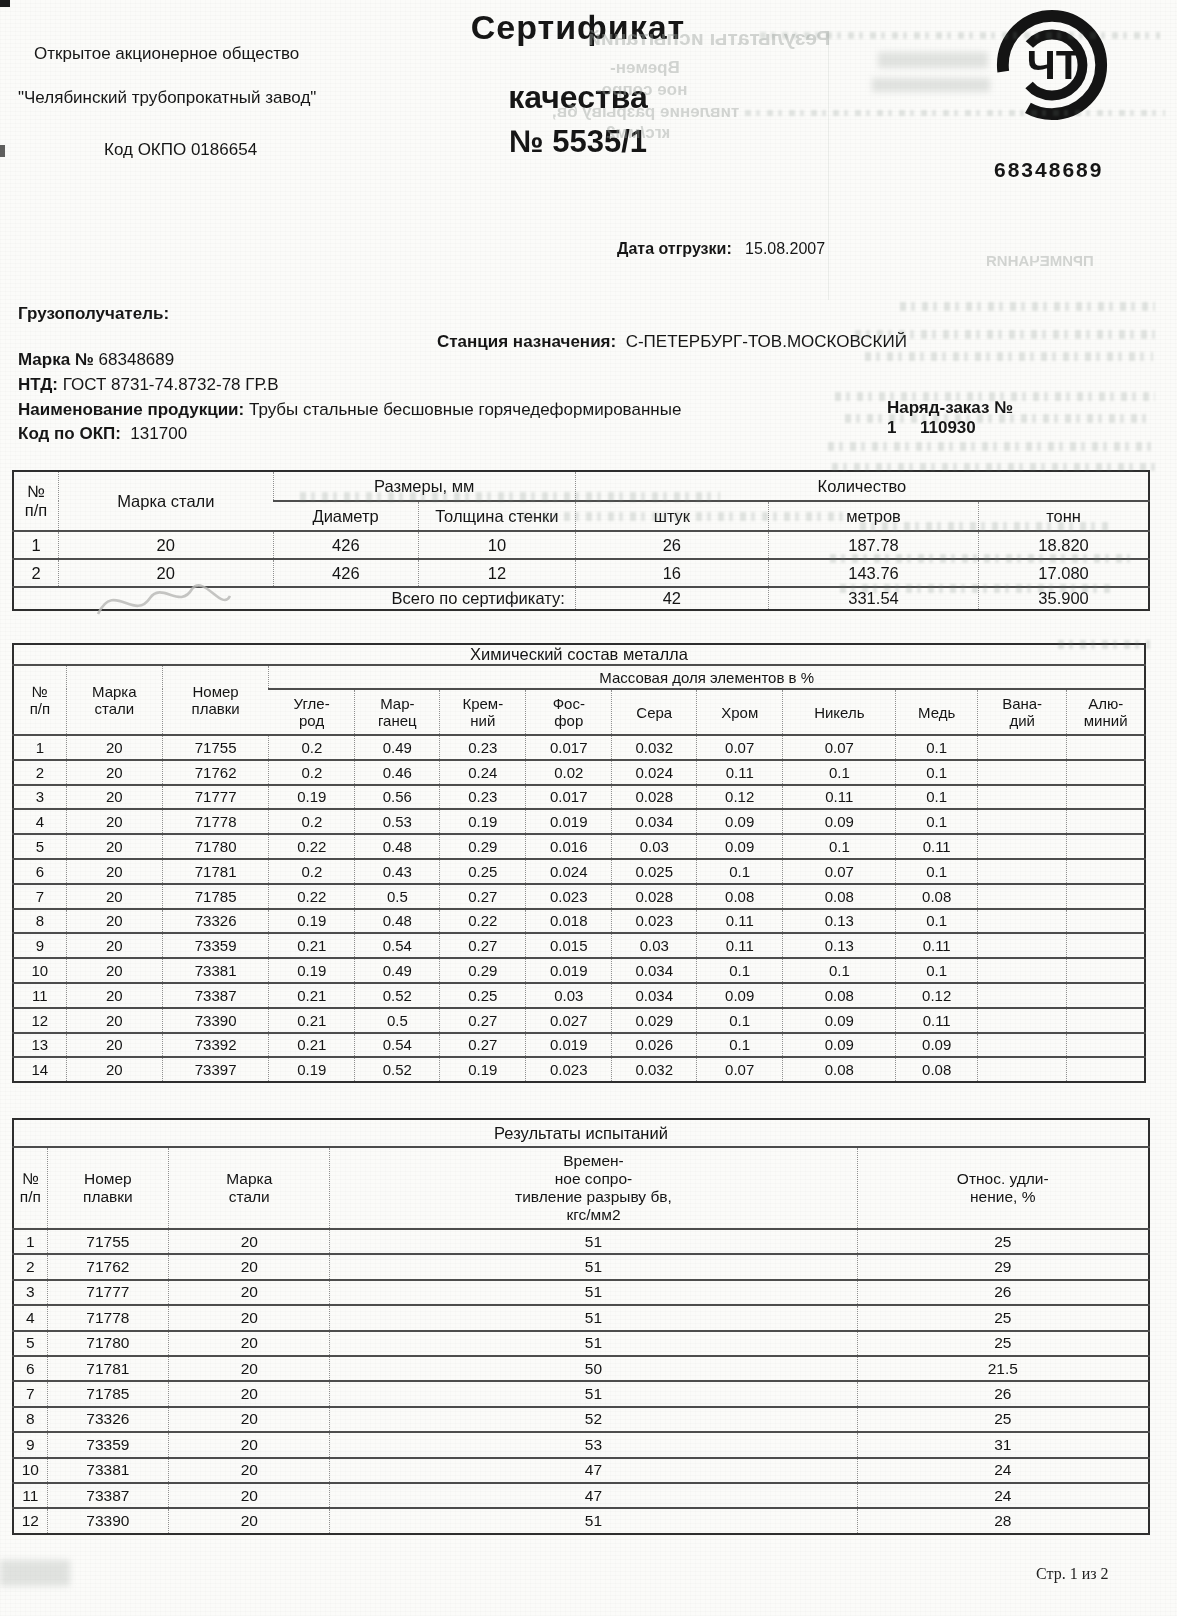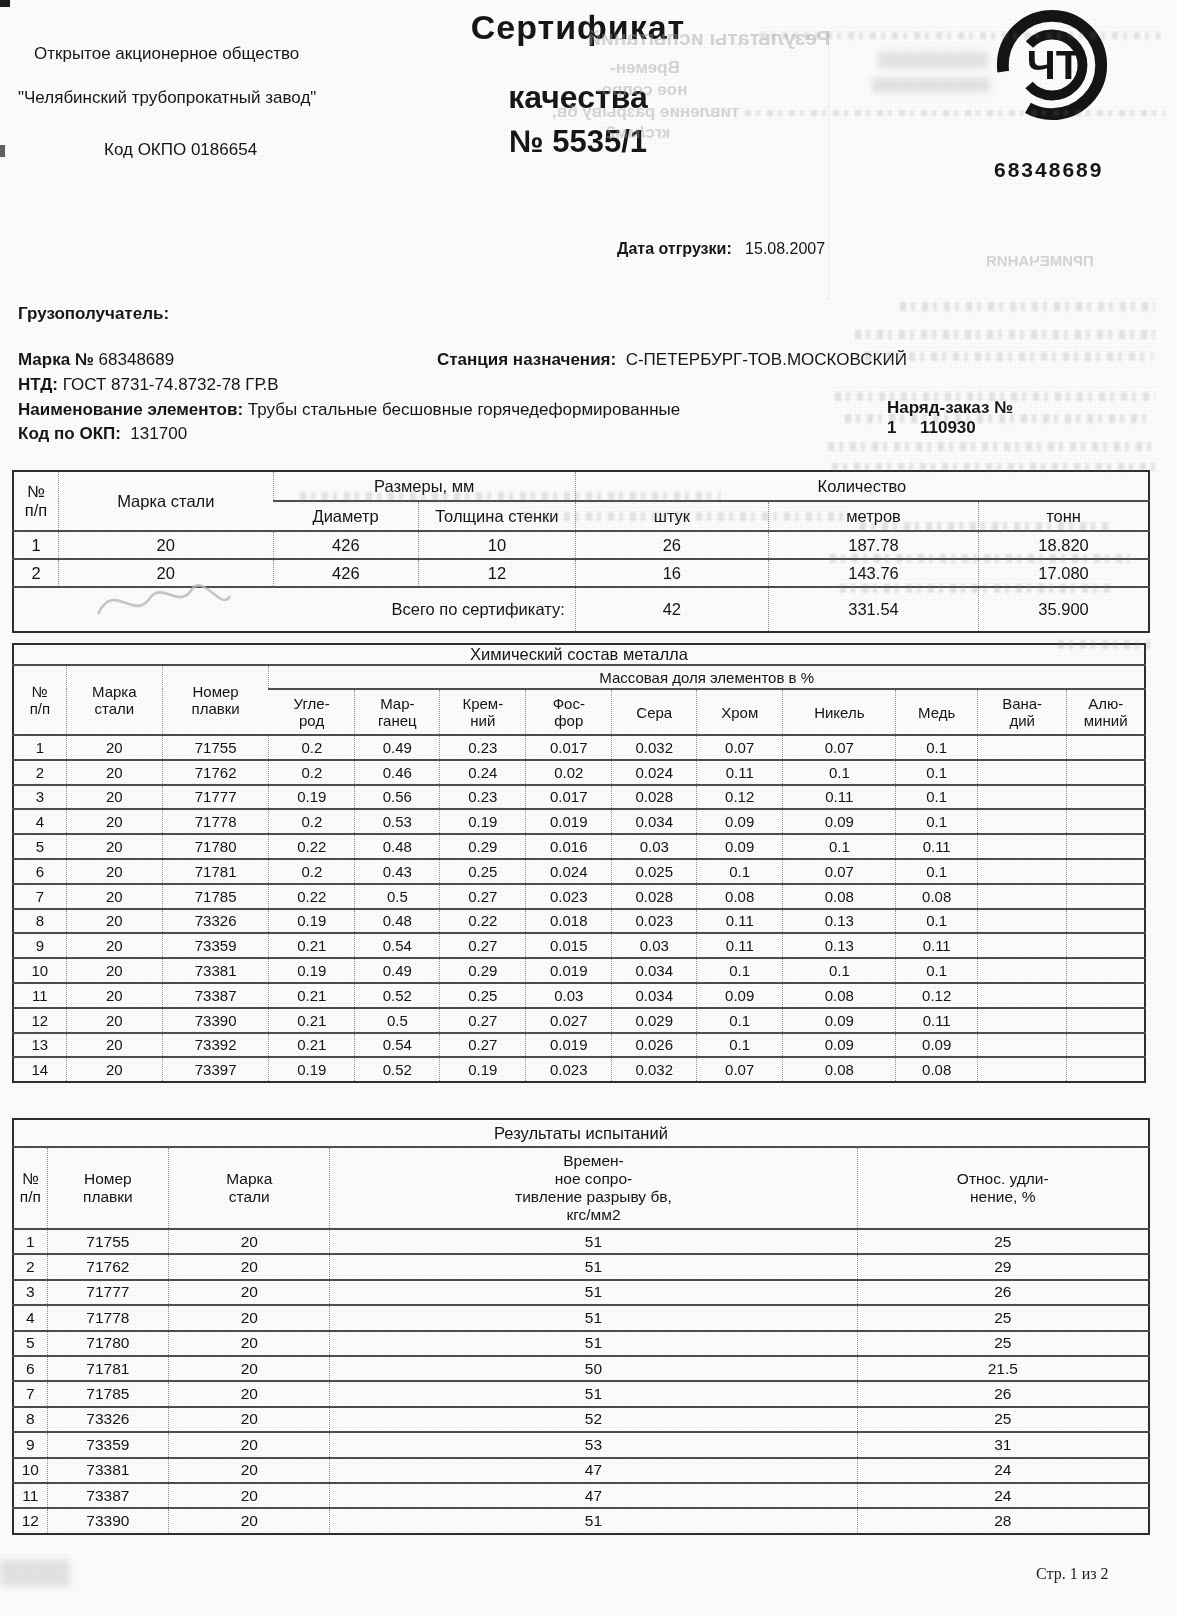--- a/index.html
+++ b/index.html
@@ -97,36 +97,36 @@
     <span class="b">Дата отгрузки:</span>&nbsp;&nbsp;
     <span>15.08.2007</span>
   </div>
 
   <div class="abs t17 b" style="left:18px;top:304px;">Грузополучатель:</div>
 
   <div class="abs t17" style="left:18px;top:350px;">
     <span class="b">Марка №</span>
     <span>68348689</span>
   </div>
-  <div class="abs t17" style="left:437px;top:350px;">
+  <div class="abs t17" style="left:437px;top:332px;">
     <span class="b">Станция назначения:</span>&nbsp;
     <span>С-ПЕТЕРБУРГ-ТОВ.МОСКОВСКИЙ</span>
   </div>
 
   <div class="abs t17" style="left:18px;top:375px;">
     <span class="b">НТД:</span>
     <span>ГОСТ 8731-74.8732-78 ГР.В</span>
   </div>
   <div class="abs t17 b" style="left:868px;top:378px;white-space:pre;">
     <span>Наряд-заказ №</span>
     <span>1     110930</span>
   </div>
 
   <div class="abs t17" style="left:18px;top:400px;">
-    <span class="b">Наименование элементов:</span>
+    <span class="b">Наименование продукции:</span>
     <span>Трубы стальные бесшовные горячедеформированные</span>
   </div>
   <div class="abs t17" style="left:18px;top:424px;">
     <span class="b">Код по ОКП:</span>&nbsp;
     <span>131700</span>
   </div>
 
   <div class="abs" style="left:12px;top:470px;width:1138px;">
     <table class="doc sizes-tbl">
       <colgroup>
@@ -168,21 +168,21 @@
             <td>2</td>
             <td>20</td>
             <td>426</td>
             <td>12</td>
             <td>16</td>
             <td>143.76</td>
             <td>17.080</td>
           </tr>
         </tbody>
       <tbody>
-        <tr style="height:45px;">
+        <tr style="height:23px;">
           <td colspan="4" class="total-label">Всего по сертификату:</td>
           <td>42</td>
           <td>331.54</td>
           <td>35.900</td>
         </tr>
       </tbody>
     </table>
   </div>
 
   <div class="abs" style="left:12px;top:643px;width:1134px;">

